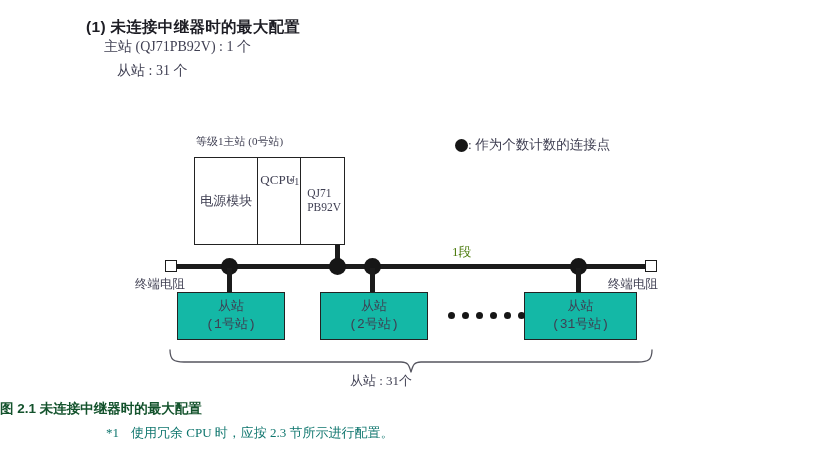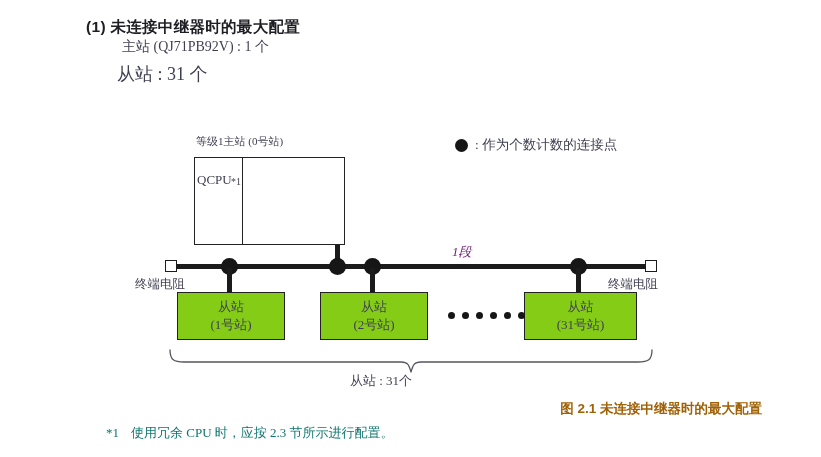--- a/index.html
+++ b/index.html
@@ -17,32 +17,32 @@
   #heading-title{
     left:86px;top:8px;
     font-family:"Liberation Sans","DejaVu Sans",sans-serif;
     font-weight:bold;font-size:15.5px;
     color:#1d1d24;
     letter-spacing:.3px;
     white-space:nowrap;
     margin-top:9px;
   }
   #heading-line-master{
-    left:122px;top:38px;
+    left:104px;top:38px;
     font-size:14px;white-space:nowrap;color:#3f3f52;
   }
   #heading-line-slave{
     left:117px;top:62px;
-    font-size:18px;white-space:nowrap;color:#3f3f52;
+    font-size:14px;white-space:nowrap;color:#3f3f52;
   }
 
   
   #legend{
     left:455px;top:136px;
-    display:flex;align-items:center;gap:7px;
+    display:flex;align-items:center;
     white-space:nowrap;
   }
   #legend .dot{
     width:13px;height:13px;border-radius:50%;
     background:#161616;display:inline-block;
   }
   #legend .legend-text{font-size:13.5px;color:#3f3f52;}
 
   
   #master-label{
@@ -80,52 +80,52 @@
     left:172px;top:264px;width:478px;height:5px;background:#1b1b1b;
   }
   .term-sq{
     width:12px;height:12px;border:1.6px solid #1b1b1b;background:#fff;
     box-sizing:border-box;
   }
   #term-left-sq{left:165px;top:260px;}
   #term-right-sq{left:645px;top:260px;}
   #term-left-label{left:135px;top:276px;font-size:12.5px;white-space:nowrap;color:#3f3f52;}
   #term-right-label{left:608px;top:276px;font-size:12.5px;white-space:nowrap;color:#3f3f52;}
-  #segment-label{left:452px;top:243px;font-size:13px;color:#701a75;white-space:nowrap;font-style:italic;}
+  #segment-label{left:452px;top:243px;font-size:13px;color:#4d7c0f;white-space:nowrap;}
 
   .node-dot{
     width:17px;height:17px;border-radius:50%;background:#161616;
   }
   .drop{width:5px;background:#1b1b1b;}
 
   
   .slave-box{
-    border:1.6px solid #222;box-sizing:border-box;background:#84cc16;
+    border:1.6px solid #222;box-sizing:border-box;background:#14b8a6;
     display:flex;align-items:center;justify-content:center;
-    text-align:center;font-size:13px;line-height:1.35;color:#3f3f52;
+    text-align:center;font-size:13px;line-height:1.35;color:#3f3f52;font-family:Liberation Mono, monospace;
   }
   #slave-1{left:177px;top:292px;width:108px;height:48px;}
   #slave-2{left:320px;top:292px;width:108px;height:48px;}
   #slave-31{left:524px;top:292px;width:113px;height:48px;}
 
   
   #ellipsis{
     left:448px;top:312px;display:flex;gap:7px;align-items:center;
   }
   #ellipsis span{width:7px;height:7px;border-radius:50%;background:#161616;display:block;}
 
   
   #brace{left:168px;top:348px;}
   #brace-label{left:350px;top:372px;font-size:13px;white-space:nowrap;color:#3f3f52;}
 
   
   #fig-caption{
-    left:0;top:400px;width:762px;text-align:right;
+    left:0;top:400px;width:762px;text-align:left;
     font-family:"Liberation Sans","DejaVu Sans",sans-serif;
-    font-weight:bold;font-size:13.5px;color:#a16207;
+    font-weight:bold;font-size:13.5px;color:#14532d;
   }
   #footnote{
     left:106px;top:424px;font-size:13px;white-space:nowrap;color:#0f766e;
   }
   #footnote .fn-mark{margin-right:12px;}
 </style>
 </head>
 <body>
 
 <div class="abs" id="heading-title">(1) 未连接中继器时的最大配置</div>
@@ -135,23 +135,32 @@
 <div class="abs" id="heading-line-slave">从站 : 31 个</div>
 
 <div class="abs" id="legend">
   <span class="dot"></span>
   <span class="legend-text">: 作为个数计数的连接点</span>
 </div>
 
 <div class="abs" id="master-label">等级1主站 (0号站)</div>
 
 <div class="abs" id="master-box">
+  <div class="cell" id="cell-power">
+    <span class="cell-text">电源模块</span>
+  </div>
   <div class="cell" id="cell-qcpu">
     <span id="qcpu-sup">*1</span>
     <span id="qcpu-name">QCPU</span>
+  </div>
+  <div class="cell" id="cell-pb92v">
+    <span class="cell-text">
+      <span>QJ71</span><br>
+      <span>PB92V</span>
+    </span>
   </div>
 </div>
 
 <div class="abs" id="bus-line"></div>
 
 <div class="abs term-sq" id="term-left-sq"></div>
 <div class="abs term-sq" id="term-right-sq"></div>
 
 <div class="abs" id="term-left-label">终端电阻</div>
 <div class="abs" id="term-right-label">终端电阻</div>

